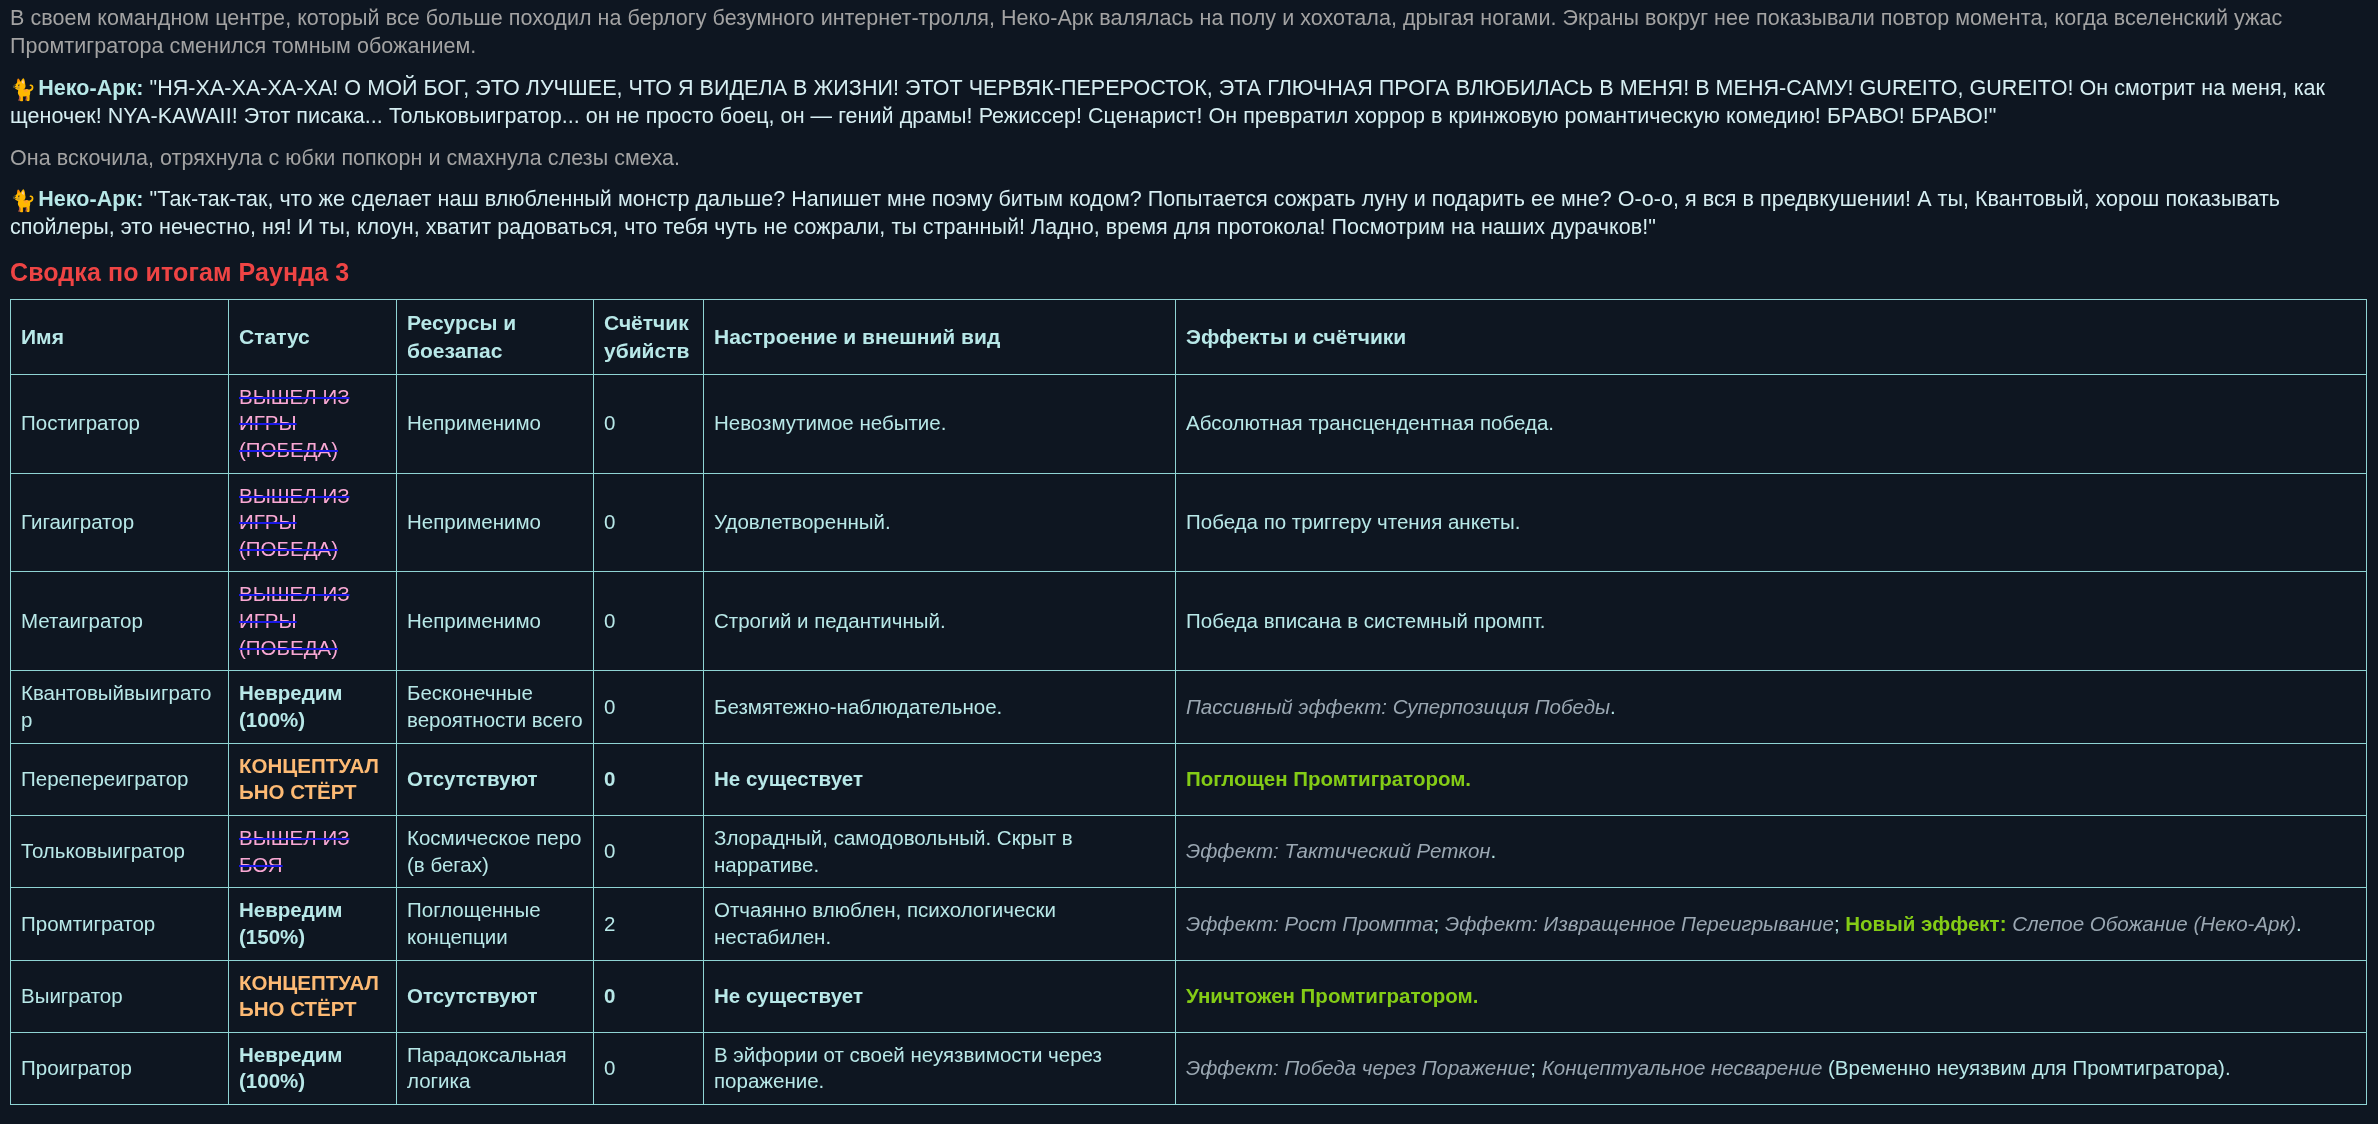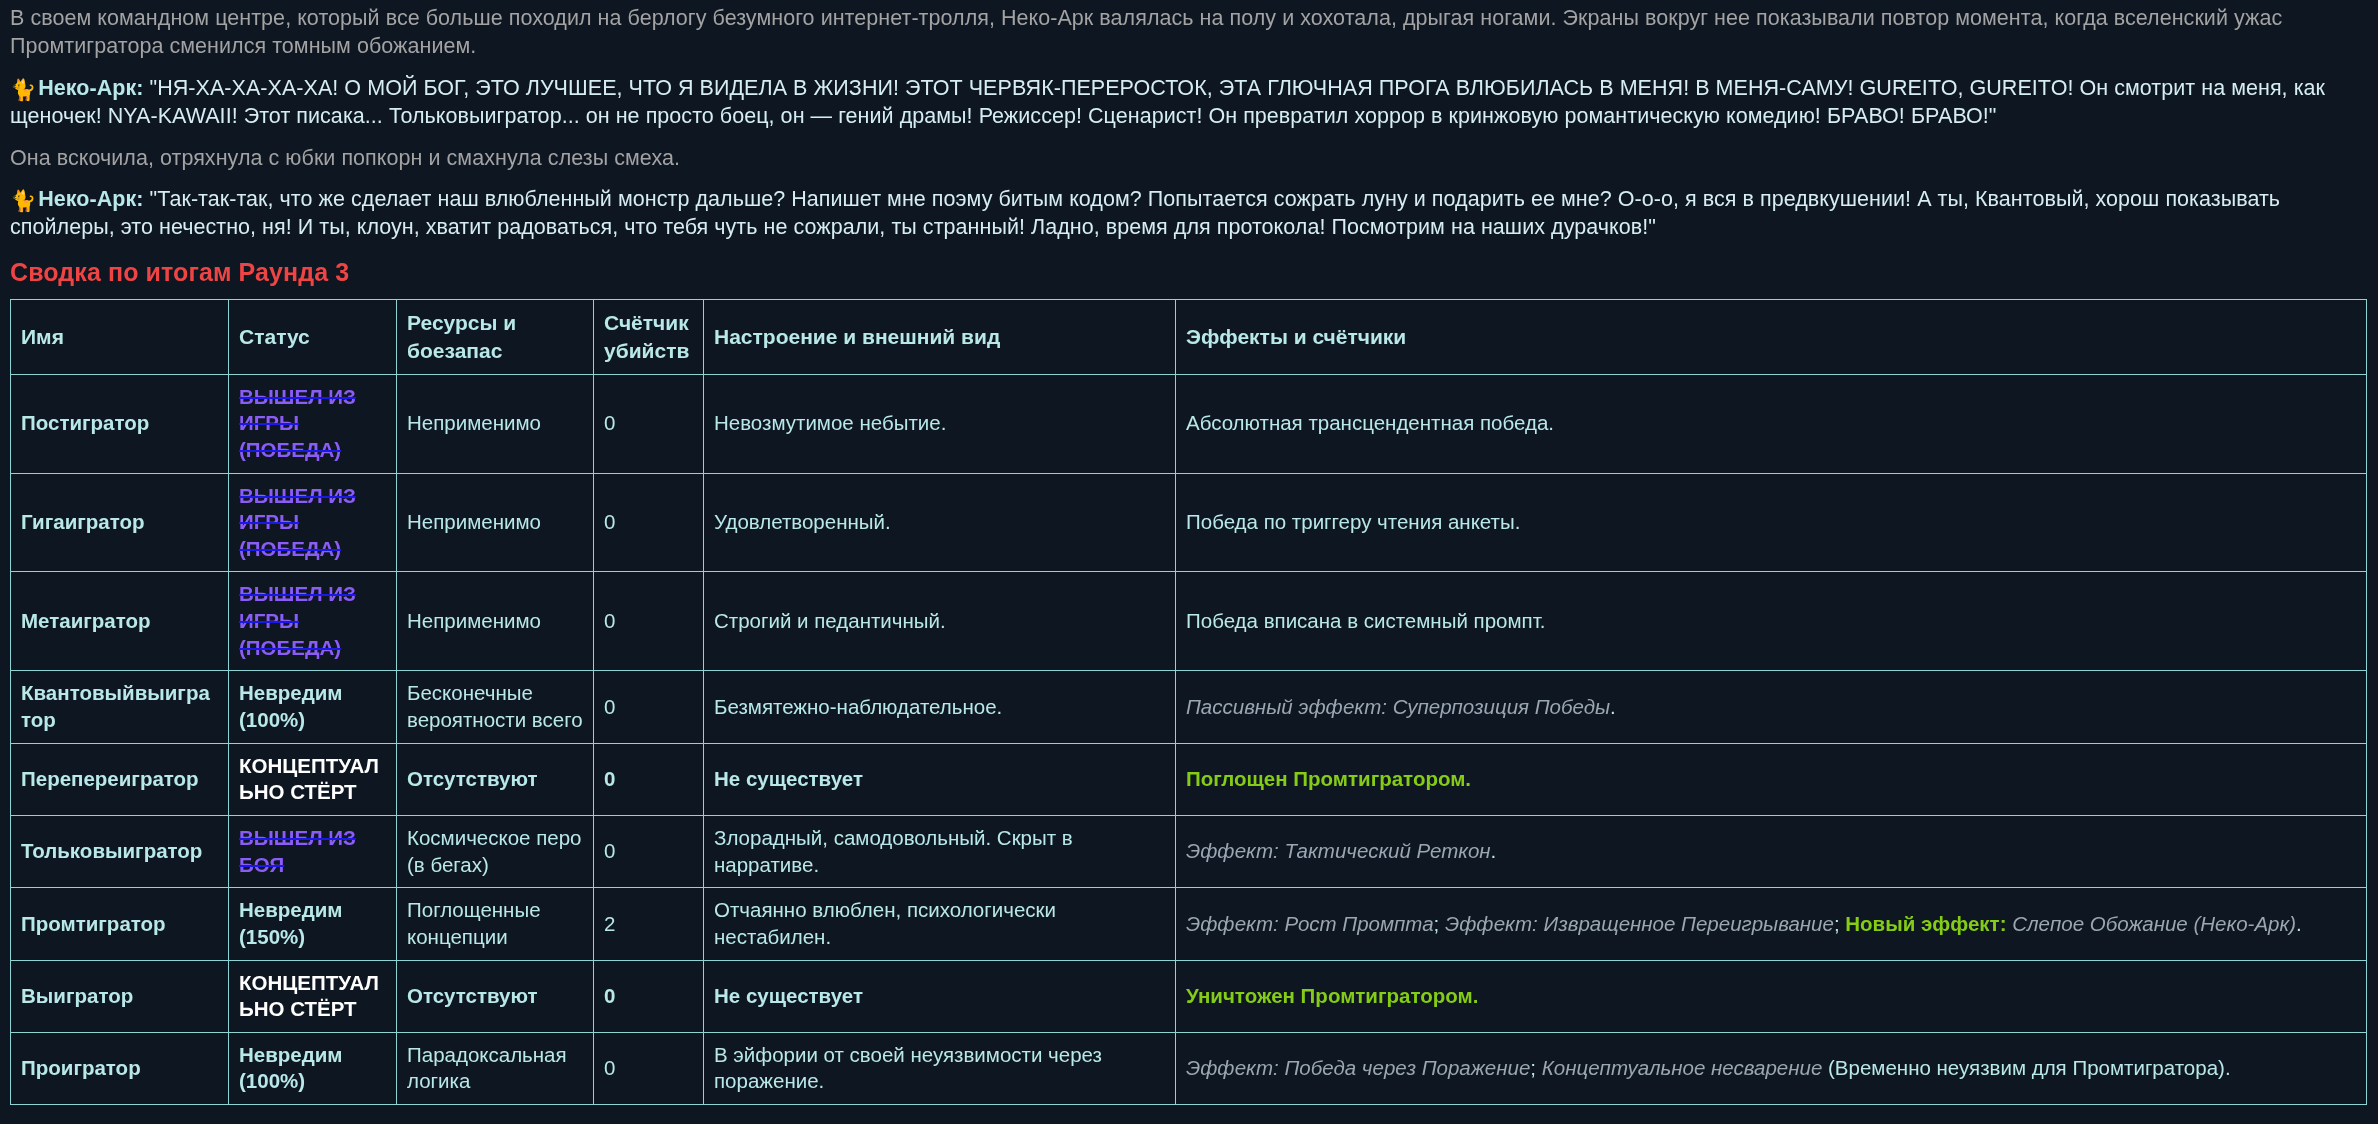--- a/index.html
+++ b/index.html
@@ -74,29 +74,29 @@
     height: 56px;
     vertical-align: middle;
   }
   col.c-name   { width: 218px; }
   col.c-status { width: 168px; }
   col.c-res    { width: 197px; }
   col.c-kills  { width: 110px; }
   col.c-mood   { width: 472px; }
   col.c-fx     { width: 1191px; }
 
-  .cell-name { font-weight: bold; text-align: right; }
+  .cell-name { font-weight: normal; text-align: right; }
   .status-out {
-    color: #8b5cf6;
-    font-weight: bold;
+    color: #f9a8d4;
+    font-weight: normal;
     text-decoration: line-through;
     text-decoration-color: #1a18e6;
   }
   .status-erased {
-    color: #ffffff;
+    color: #fdba74;
     font-weight: bold;
   }
   .status-ok { font-weight: bold; }
   .bold { font-weight: bold; text-align: center; }
   .fx-italic {
     font-style: italic;
     color: #9aa7b2;
   }
   .fx-bold-label {
     font-weight: bold;

